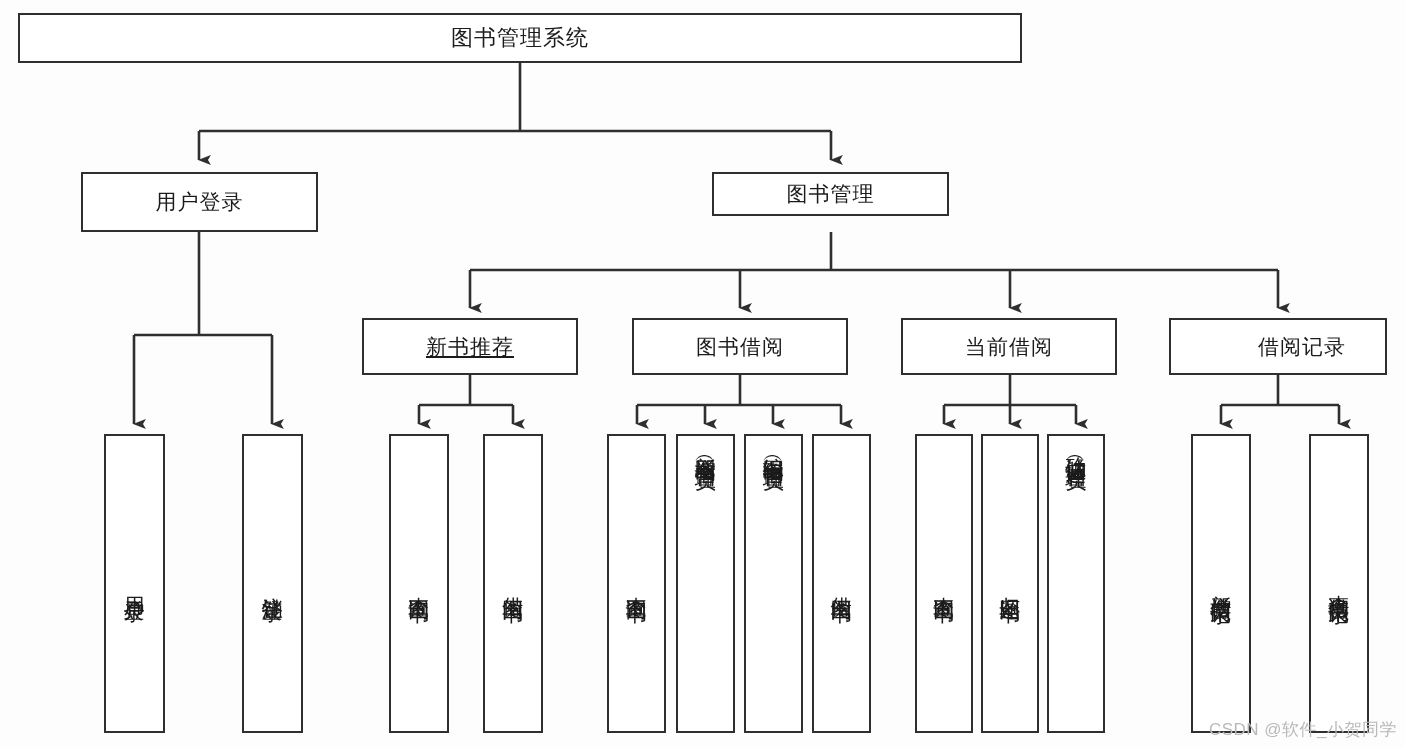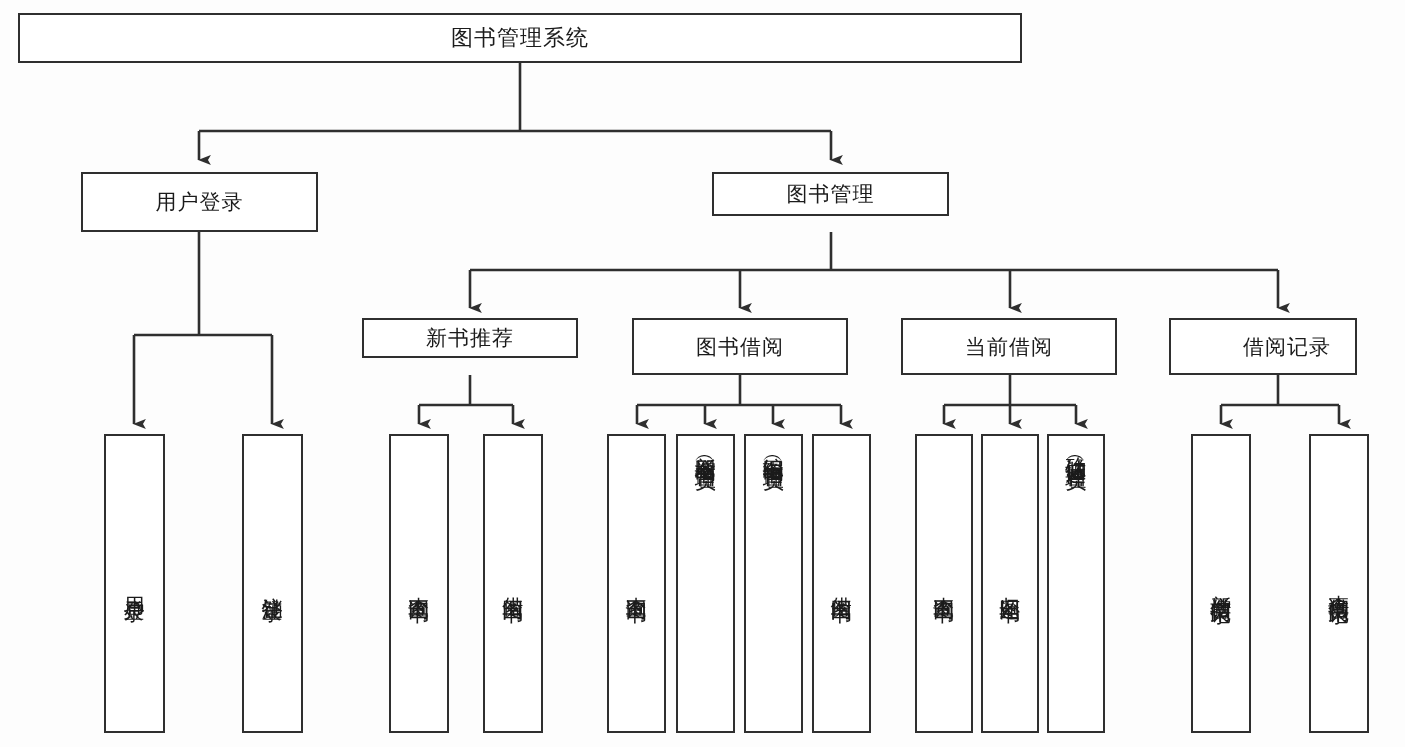--- a/index.html
+++ b/index.html
@@ -136,30 +136,30 @@
     <span class="node-h node-root">图书管理系统</span>
   </div>
 
   <div class="node-box" style="left:81px; top:172px; width:237px; height:60px;">
     <span class="node-h">用户登录</span>
   </div>
   <div class="node-box" style="left:712px; top:172px; width:237px; height:44px;">
     <span class="node-h">图书管理</span>
   </div>
 
-  <div class="node-box" style="left:362px; top:318px; width:216px; height:40px;">
+  <div class="node-box" style="left:362px; top:318px; width:216px; height:57px;text-decoration:underline;">
     <span class="node-h">新书推荐</span>
   </div>
   <div class="node-box" style="left:901px; top:318px; width:216px; height:57px;">
     <span class="node-h">当前借阅</span>
   </div>
   <div class="node-box" style="left:632px; top:318px; width:216px; height:57px;">
     <span class="node-h">图书借阅</span>
   </div>
-  <div class="node-box" style="left:1169px; top:318px; width:188px; height:57px;padding-left:48px;">
+  <div class="node-box" style="left:1169px; top:318px; width:218px; height:57px;padding-left:48px;">
     <span class="node-h">借阅记录</span>
   </div>
 
   <div class="leaf-box center" style="left:104px; top:434px; width:61px; height:299px;">
     <span class="leaf-text">用户登录</span>
   </div>
   <div class="leaf-box center" style="left:242px; top:434px; width:61px; height:299px;">
     <span class="leaf-text">注销登录</span>
   </div>
 
@@ -193,14 +193,15 @@
     <span class="leaf-text">确认归还（管理员）</span>
   </div>
 
   <div class="leaf-box center" style="left:1191px; top:434px; width:60px; height:299px;">
     <span class="leaf-text">新增借阅记录</span>
   </div>
   <div class="leaf-box center" style="left:1309px; top:434px; width:60px; height:299px;">
     <span class="leaf-text">查询借阅记录</span>
   </div>
 
+  <div id="watermark">CSDN @软件_小贺同学</div>
 
 </div>
 
 </body></html>

